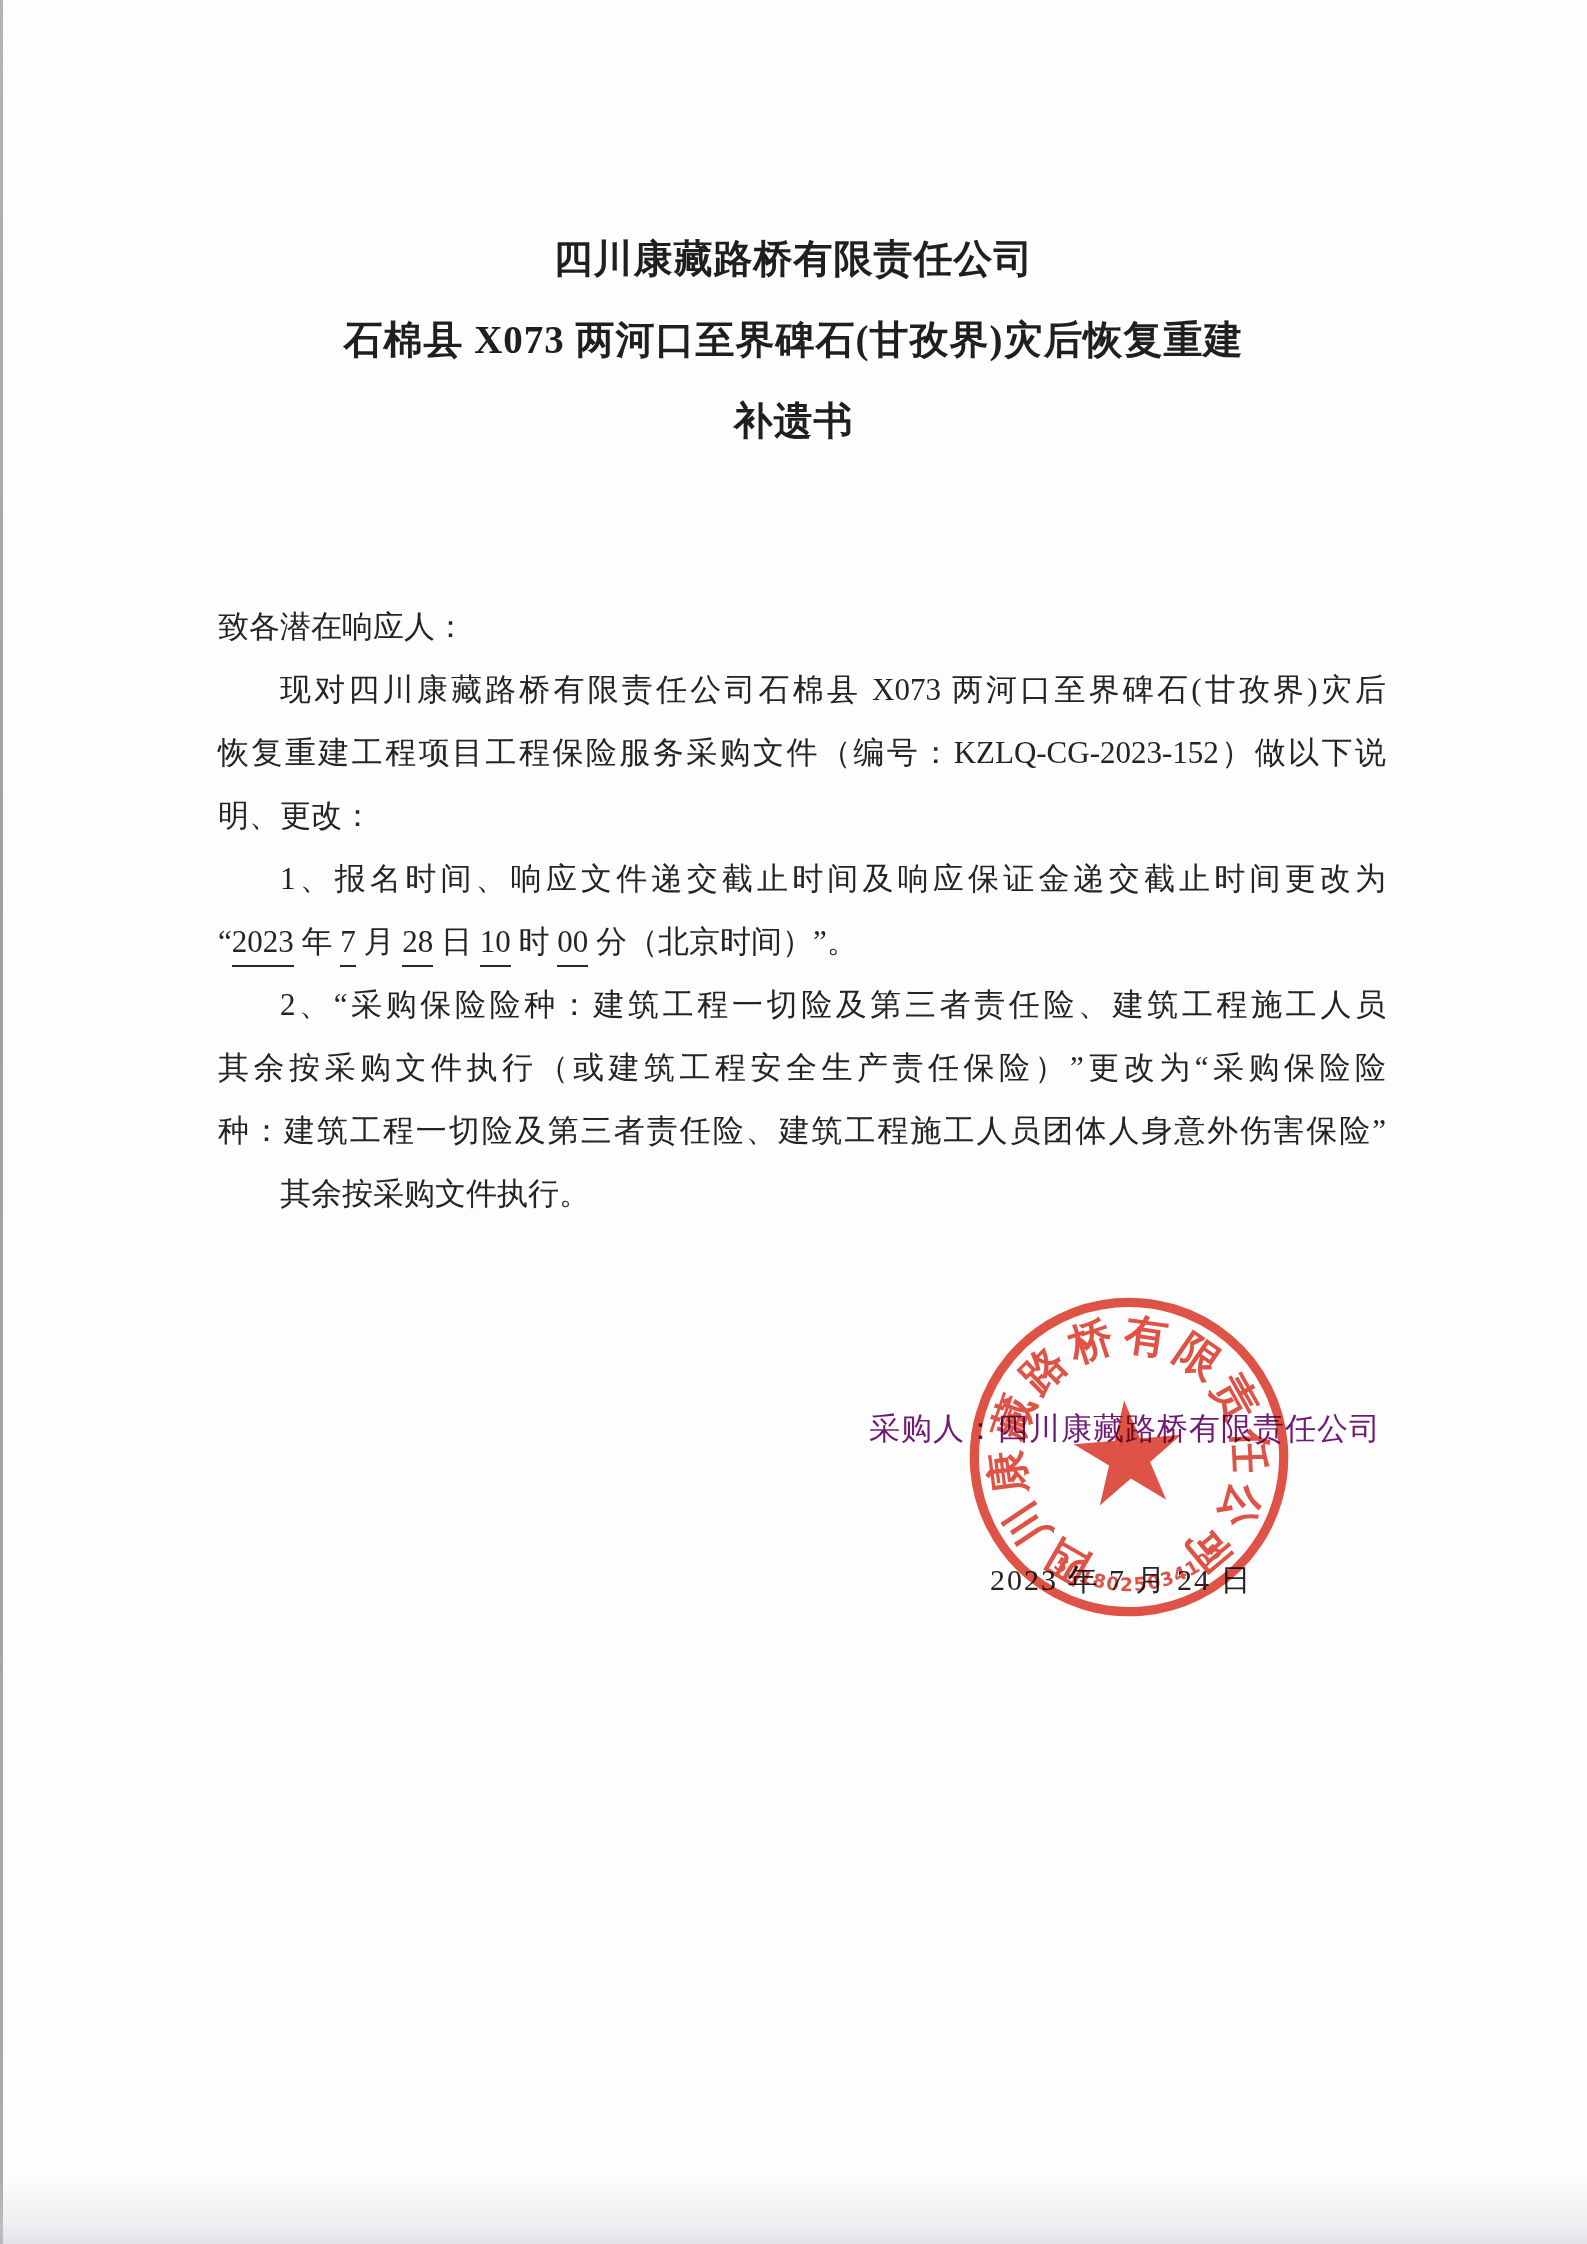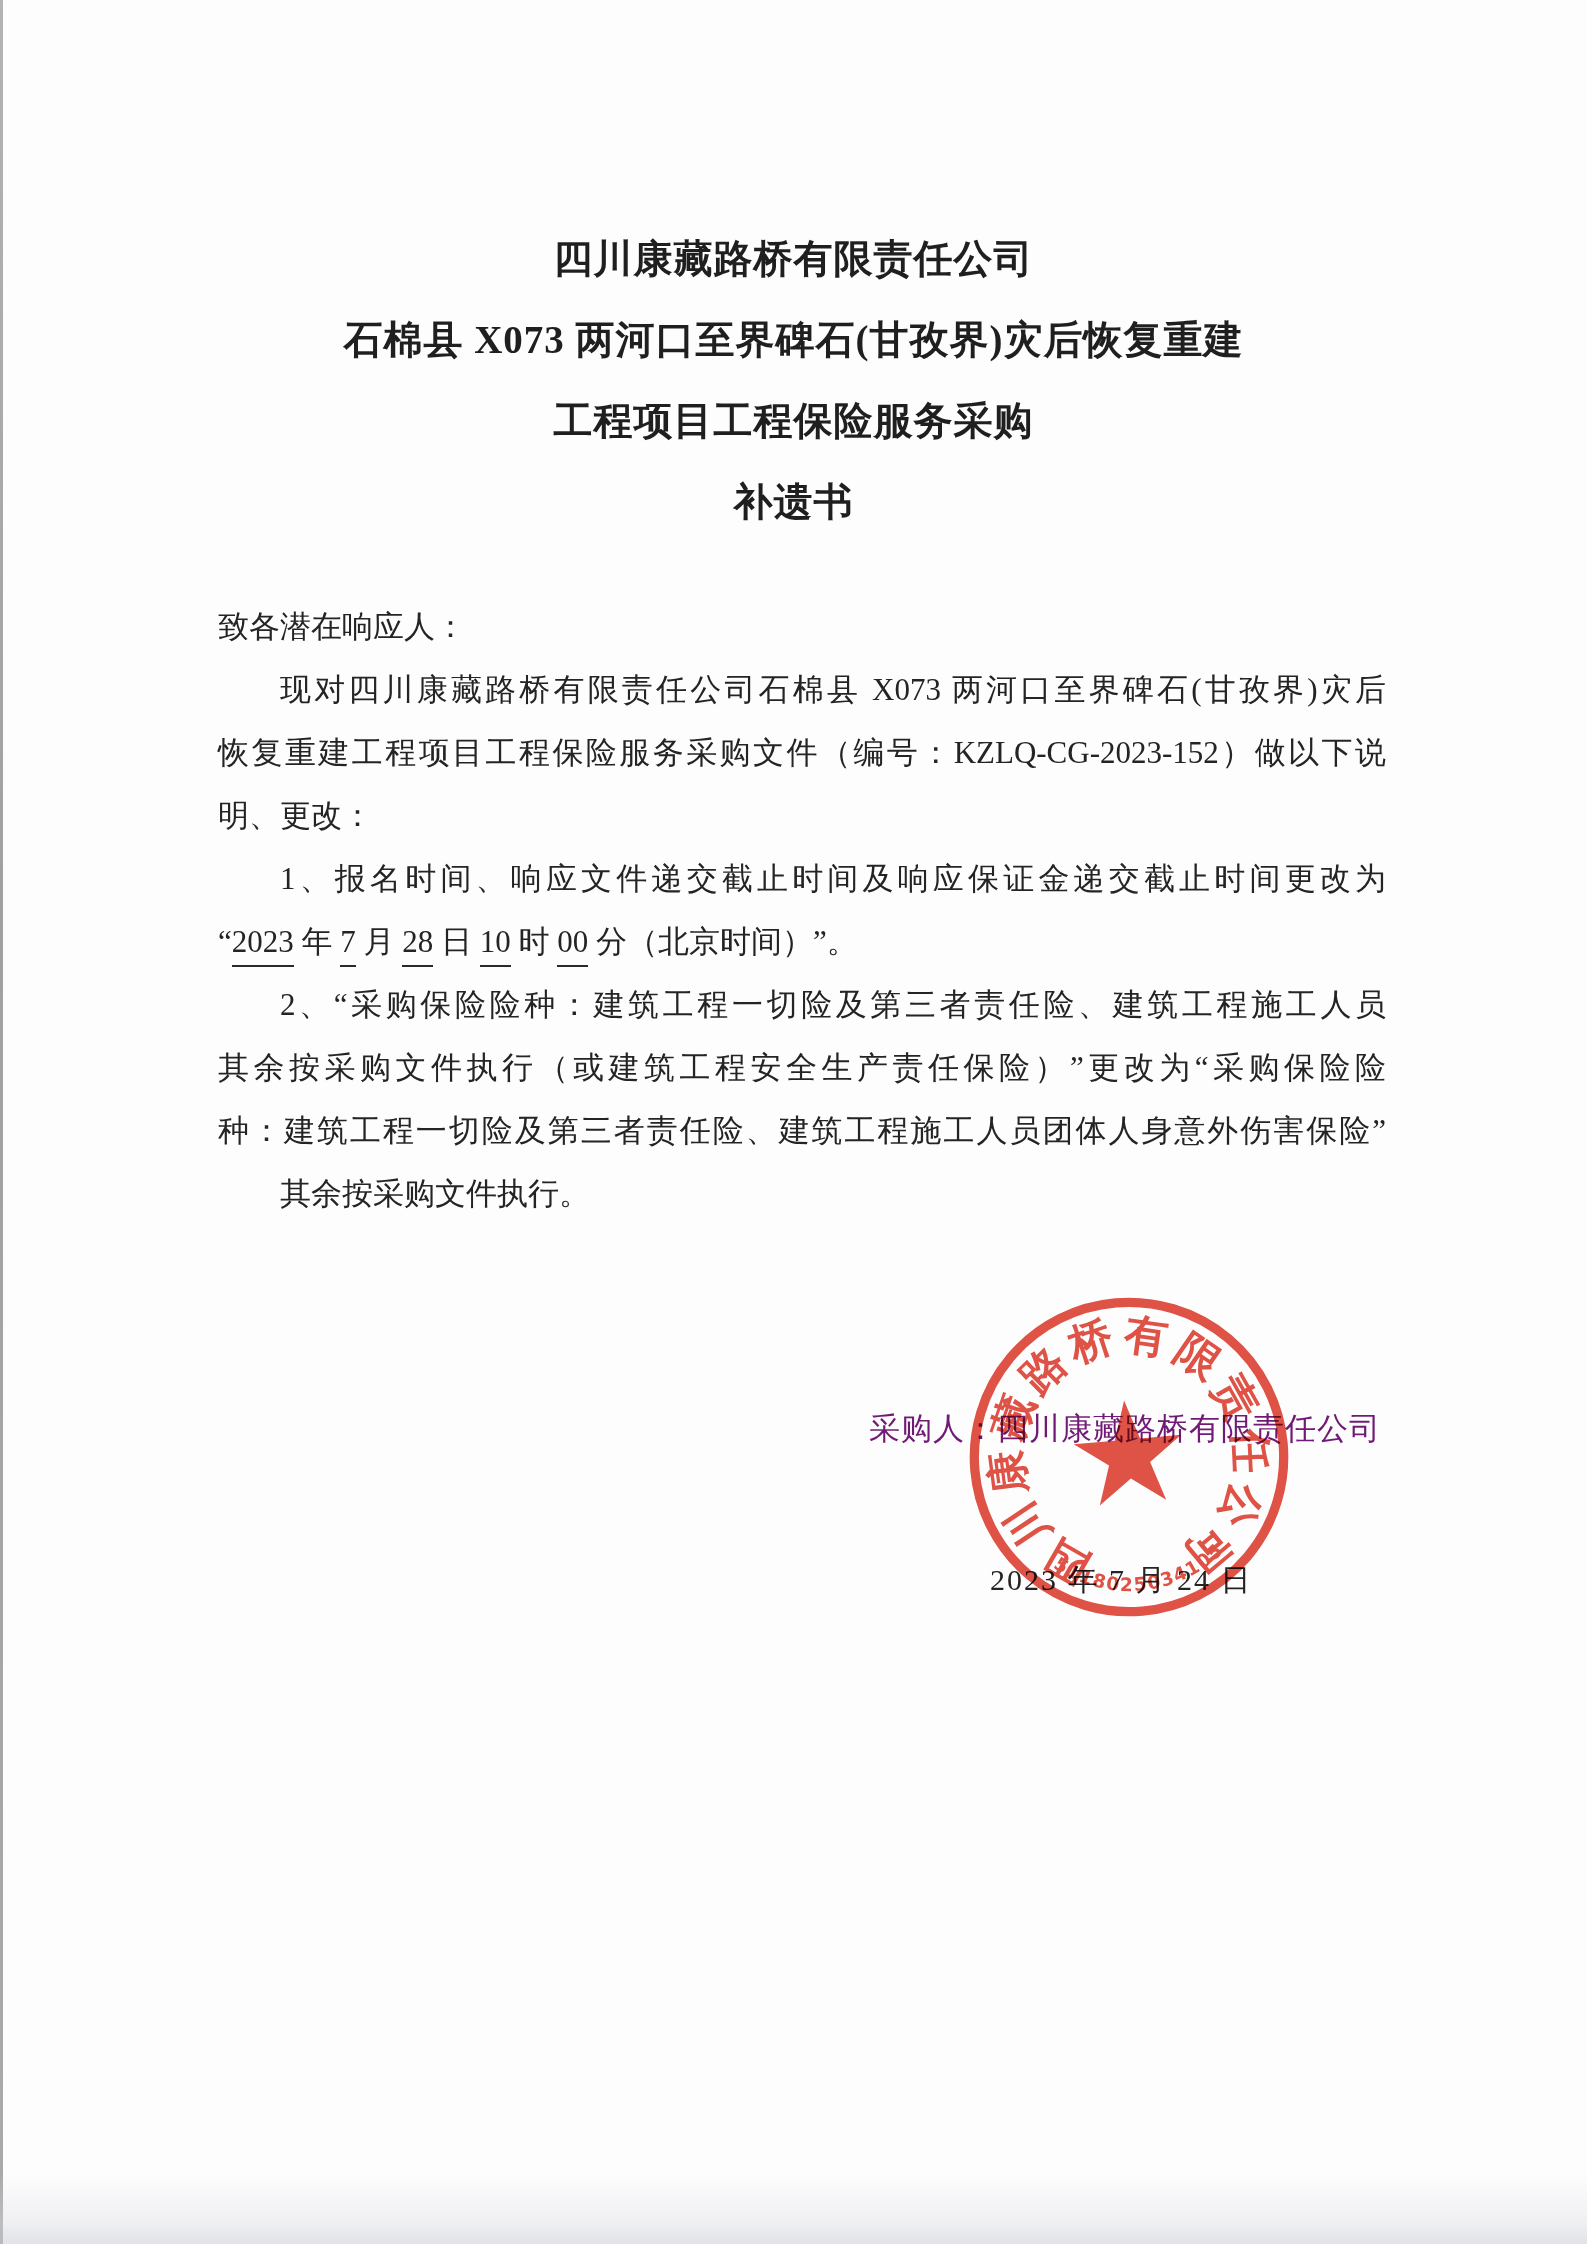--- a/index.html
+++ b/index.html
@@ -79,21 +79,20 @@
 <body>
 
 <div class="page">
 
   <div class="left-edge"></div>
   <div class="bottom-smudge"></div>
 
   <div class="title-block">
     <div>四川康藏路桥有限责任公司</div>
     <div>石棉县 X073 两河口至界碑石(甘孜界)灾后恢复重建</div>
-    <div>工程项目工程保险服务采购</div>
     <div>补遗书</div>
   </div>
 
   <div class="doc-body">
       <div class="line">致各潜在响应人：</div>
       <div class="line justify indent">现对四川康藏路桥有限责任公司石棉县 X073 两河口至界碑石(甘孜界)灾后</div>
       <div class="line justify">恢复重建工程项目工程保险服务采购文件（编号：KZLQ-CG-2023-152）做以下说</div>
       <div class="line">明、更改：</div>
       <div class="line justify indent">1、报名时间、响应文件递交截止时间及响应保证金递交截止时间更改为</div>
       <div class="line"><span>“</span><span class="u">2023</span><span> 年 </span><span class="u">7</span><span> 月 </span><span class="u">28</span><span> 日 </span><span class="u">10</span><span> 时 </span><span class="u">00</span><span> 分（北京时间）”。</span></div>

